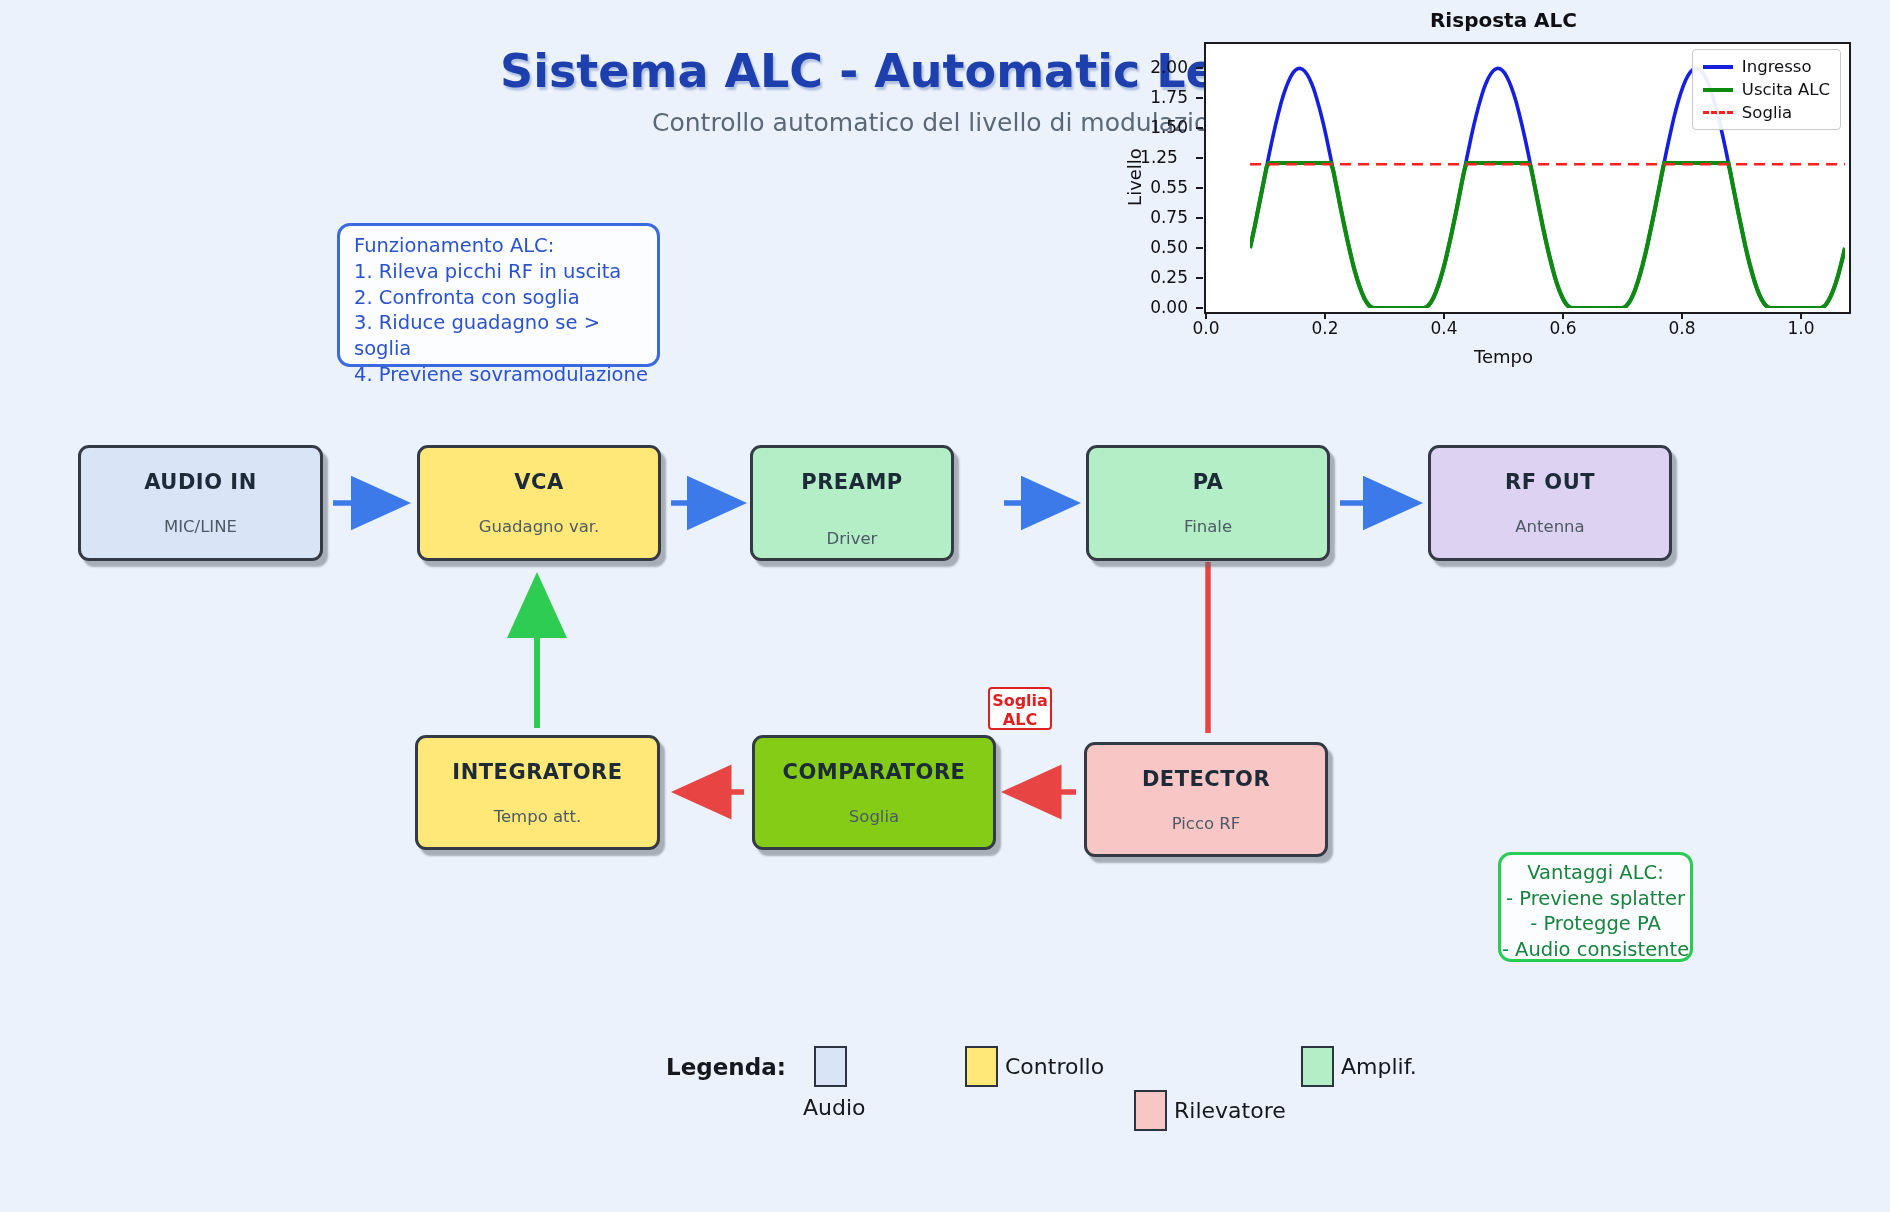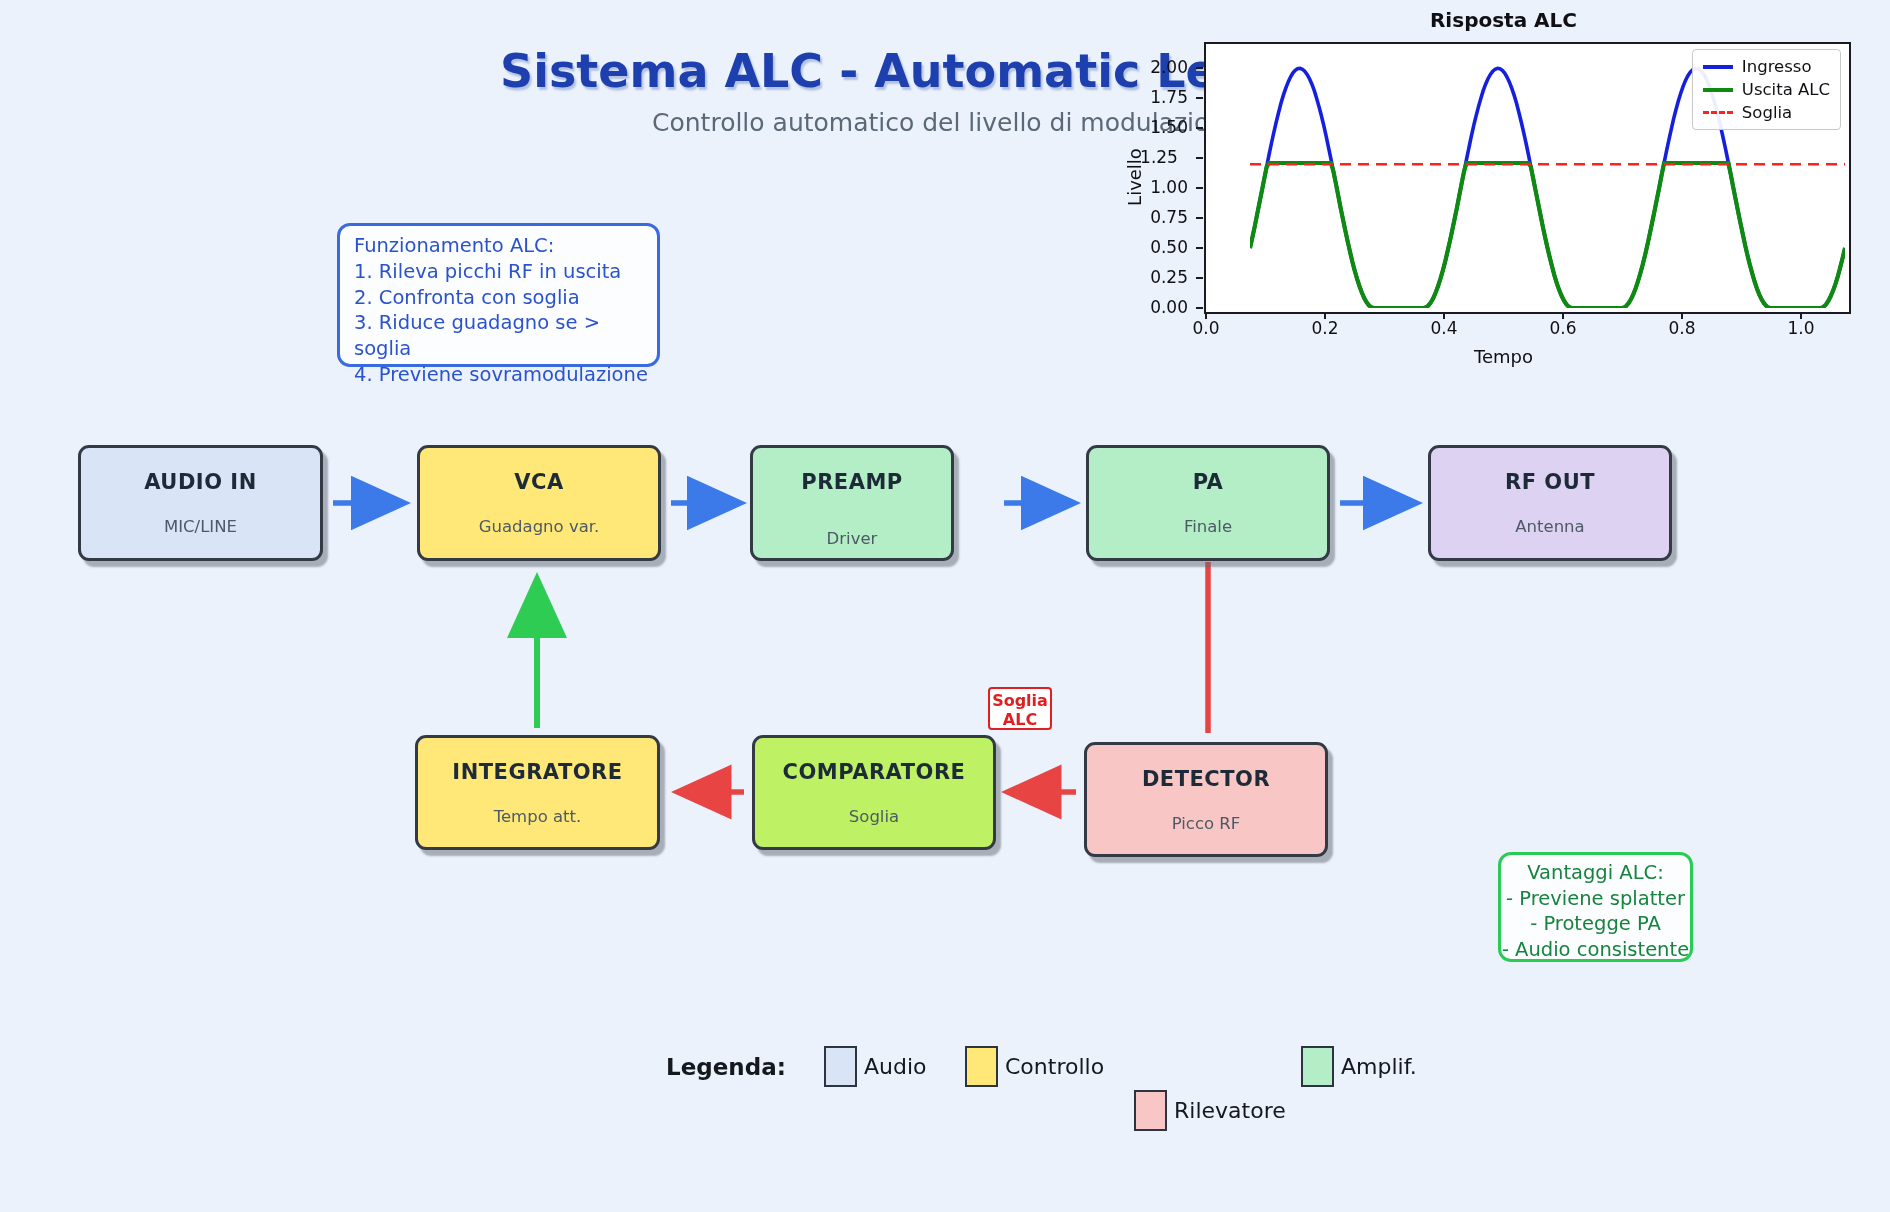--- a/index.html
+++ b/index.html
@@ -84,21 +84,21 @@
   <div id="y-axis-label">Livello</div>
   <div id="tick-layer">
       <div class="ytick-label" style="left: 1130px; top: 297px;">0.00</div>
       <div class="ytick-mark" style="left: 1196px; top: 307px;"></div>
       <div class="ytick-label" style="left: 1130px; top: 267px;">0.25</div>
       <div class="ytick-mark" style="left: 1196px; top: 277px;"></div>
       <div class="ytick-label" style="left: 1130px; top: 237px;">0.50</div>
       <div class="ytick-mark" style="left: 1196px; top: 247px;"></div>
       <div class="ytick-label" style="left: 1130px; top: 207px;">0.75</div>
       <div class="ytick-mark" style="left: 1196px; top: 217px;"></div>
-      <div class="ytick-label" style="left: 1130px; top: 177px;">1.00</div>
+      <div class="ytick-label" style="left: 1130px; top: 177px;">0.55</div>
       <div class="ytick-mark" style="left: 1196px; top: 187px;"></div>
       <div class="ytick-label" style="left: 1130px; top: 147px; text-align: center;">1.25</div>
       <div class="ytick-mark" style="left: 1196px; top: 157px;"></div>
       <div class="ytick-label" style="left: 1130px; top: 117px;">1.50</div>
       <div class="ytick-mark" style="left: 1196px; top: 127px;"></div>
       <div class="ytick-label" style="left: 1130px; top: 87px;">1.75</div>
       <div class="ytick-mark" style="left: 1196px; top: 97px;"></div>
       <div class="ytick-label" style="left: 1130px; top: 57px;">2.00</div>
       <div class="ytick-mark" style="left: 1196px; top: 67px;"></div>
       <div class="xtick-label" style="left: 1176px; top: 318px;">0.0</div>
@@ -167,33 +167,33 @@
         <div class="block-sub">Finale</div>
       </div>
       <div class="block" style="left: 1428px; top: 445px; width: 244px; height: 116px; background: rgb(222, 210, 242);">
         <div class="block-title">RF OUT</div>
         <div class="block-sub">Antenna</div>
       </div>
       <div class="block" style="left: 415px; top: 735px; width: 245px; height: 115px; background: rgb(255, 232, 120);">
         <div class="block-title">INTEGRATORE</div>
         <div class="block-sub">Tempo att.</div>
       </div>
-      <div class="block" style="left: 752px; top: 735px; width: 244px; height: 115px; background: #bef264;">
+      <div class="block" style="left: 752px; top: 735px; width: 244px; height: 115px; background: #84cc16;">
         <div class="block-title">COMPARATORE</div>
         <div class="block-sub">Soglia</div>
       </div>
       <div class="block" style="left: 1084px; top: 735px; width: 244px; height: 115px; background: rgb(249, 198, 198); margin-top: 7px;">
         <div class="block-title">DETECTOR</div>
         <div class="block-sub">Picco RF</div>
       </div>
     </div>
 
   <div class="legend-title">Legenda:</div>
   <div id="legend-items">
-      <div class="legend-item" style="left: 824px;">
+      <div class="legend-item" style="left: 796px; flex-direction: column;">
         <div class="swatch" style="background: rgb(218, 228, 247);"></div>
         <div class="legend-item-label">Audio</div>
       </div>
       <div class="legend-item" style="left: 965px;">
         <div class="swatch" style="background: rgb(255, 232, 120);"></div>
         <div class="legend-item-label">Controllo</div>
       </div>
       <div class="legend-item" style="left: 1134px; margin-top: 44px;">
         <div class="swatch" style="background: rgb(249, 198, 198);"></div>
         <div class="legend-item-label">Rilevatore</div>

